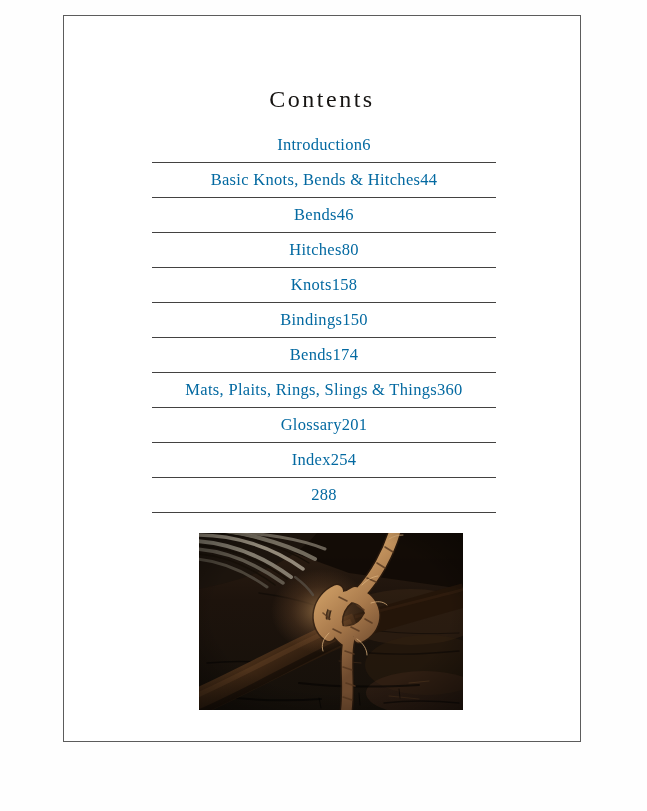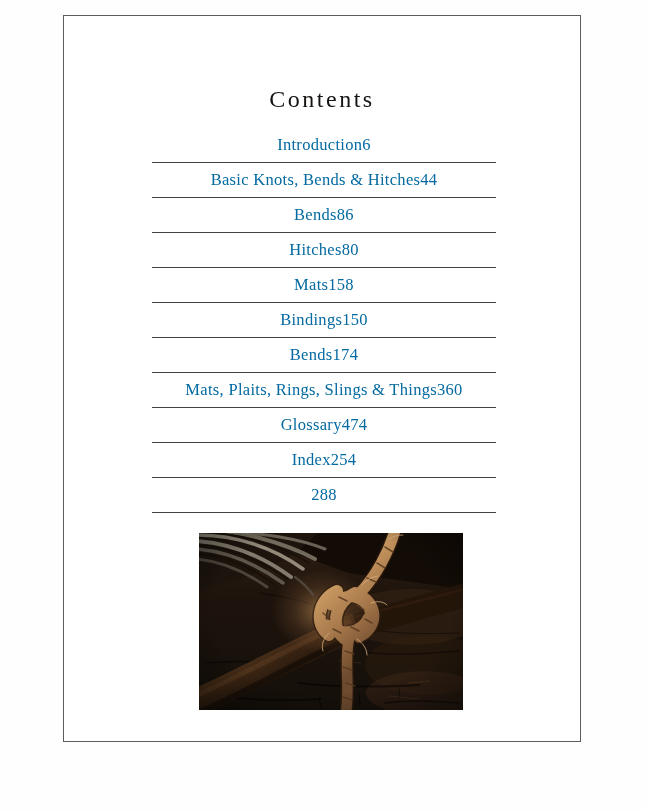--- a/index.html
+++ b/index.html
@@ -79,51 +79,51 @@
         <span class="toc-page">6</span>
       </div>
 
       <div class="toc-row">
         <span class="toc-label">Basic Knots, Bends &amp; Hitches</span>
         <span class="toc-page">44</span>
       </div>
 
       <div class="toc-row">
         <span class="toc-label">Bends</span>
-        <span class="toc-page">86</span>
+        <span class="toc-page">46</span>
       </div>
 
       <div class="toc-row">
         <span class="toc-label">Hitches</span>
         <span class="toc-page">80</span>
       </div>
 
       <div class="toc-row">
-        <span class="toc-label">Mats</span>
+        <span class="toc-label">Knots</span>
         <span class="toc-page">158</span>
       </div>
 
       <div class="toc-row">
         <span class="toc-label">Bindings</span>
         <span class="toc-page">150</span>
       </div>
 
       <div class="toc-row">
         <span class="toc-label">Bends</span>
         <span class="toc-page">174</span>
       </div>
 
       <div class="toc-row">
         <span class="toc-label">Mats, Plaits, Rings, Slings &amp; Things</span>
         <span class="toc-page">360</span>
       </div>
 
       <div class="toc-row">
         <span class="toc-label">Glossary</span>
-        <span class="toc-page">474</span>
+        <span class="toc-page">201</span>
       </div>
 
       <div class="toc-row">
         <span class="toc-label">Index</span>
         <span class="toc-page">254</span>
       </div>
 
       <div class="toc-row">
         <span class="toc-page">288</span>
       </div>

